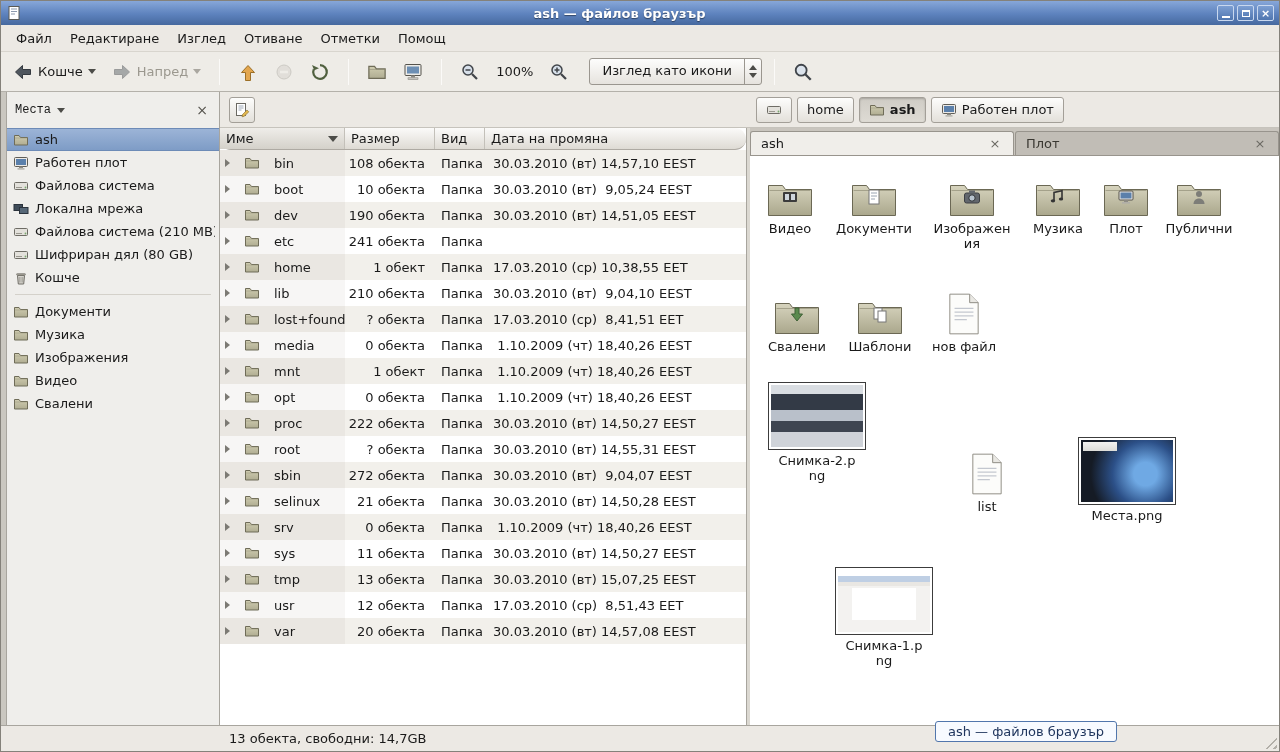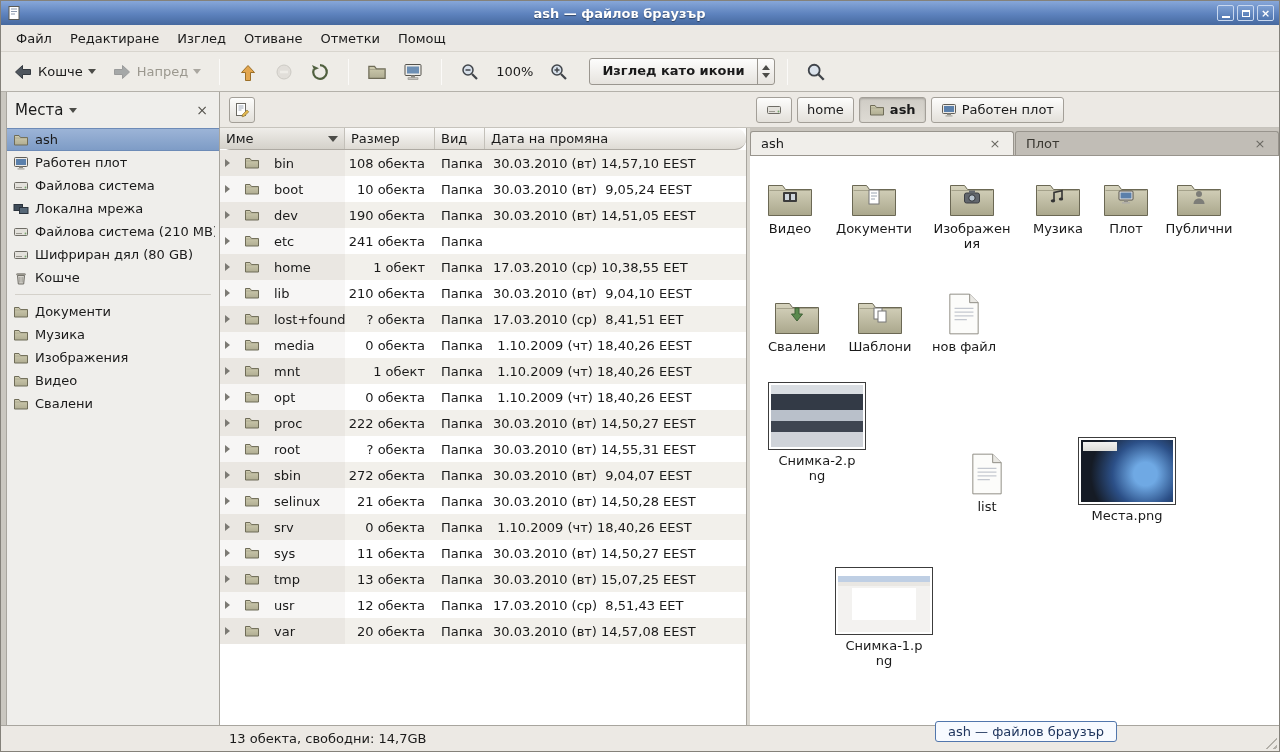--- a/index.html
+++ b/index.html
@@ -24,30 +24,30 @@
   .menu-item{padding:4px 9px;border-radius:3px;}
   .toolbar{height:40px;flex:0 0 auto;display:flex;align-items:center;padding:0 6px;gap:4px;background:#eeece7;border-bottom:1px solid #b4b1aa;}
   .tbtn{display:flex;align-items:center;gap:5px;padding:4px 6px;border-radius:3px;}
   .tbtn.disabled{color:#9b988f;}
   .tbtn.disabled svg{opacity:.45;}
   .carat{width:0;height:0;border-left:4px solid transparent;border-right:4px solid transparent;border-top:5px solid #4c4c48;}
   .disabled .carat{border-top-color:#aaa7a0;}
   .tsep{width:1px;height:26px;background:#c2bfb8;border-right:1px solid #fbfaf8;margin:0 8px;}
   .zoom-label{padding:0 6px;}
   .combo{border:1px solid #9a968f;border-radius:3px;background:linear-gradient(#fdfdfc,#e6e3de);display:flex;align-items:stretch;height:27px;margin-left:10px;}
-  .combo-label{padding:4px 12px 0 12px;min-width:150px;font-weight:bold;}
+  .combo-label{padding:4px 12px 0 12px;min-width:150px;}
   .combo-step{border-left:1px solid #9a968f;width:17px;display:flex;flex-direction:column;align-items:center;justify-content:center;gap:3px;}
   .carat-up{width:0;height:0;border-left:4px solid transparent;border-right:4px solid transparent;border-bottom:5px solid #4c4c48;}
 
   
   .main{flex:1;display:flex;min-height:0;}
   .frame-strip{width:6px;background:#cac7c0;border-right:1px solid #a8a59e;flex:0 0 auto;}
   .sidebar{width:213px;flex:0 0 auto;background:#efeeeb;border-right:1px solid #a8a59e;display:flex;flex-direction:column;}
   .sb-head{height:36px;display:flex;align-items:center;padding:0 8px;gap:6px;flex:0 0 auto;}
-  .sb-title{font-size:15px;}
+  .sb-title{font-size:12px;font-family:Liberation Mono, monospace;}
   .sb-close{margin-left:auto;color:#55534d;font-size:14px;width:18px;text-align:center;}
   .sb-item{display:flex;align-items:center;gap:6px;height:23px;padding:0 4px 0 6px;}
   .sb-item.active{background:linear-gradient(#9cb4d7,#7e9cc6);border-top:1px solid #6d8bb7;border-bottom:1px solid #6d8bb7;}
   .sb-sep{height:1px;background:#d4d1ca;margin:5px 8px;}
   .sb-label{white-space:nowrap;overflow:hidden;}
 
   .content{flex:1;display:flex;flex-direction:column;min-width:0;}
   .locbar{height:36px;flex:0 0 auto;display:flex;align-items:center;background:#ece9e4;border-bottom:1px solid #c6c3bc;}
   .loc-left{width:530px;flex:0 0 auto;display:flex;align-items:center;padding-left:9px;}
   .loc-right{flex:1;display:flex;align-items:center;gap:5px;padding-left:6px;}

